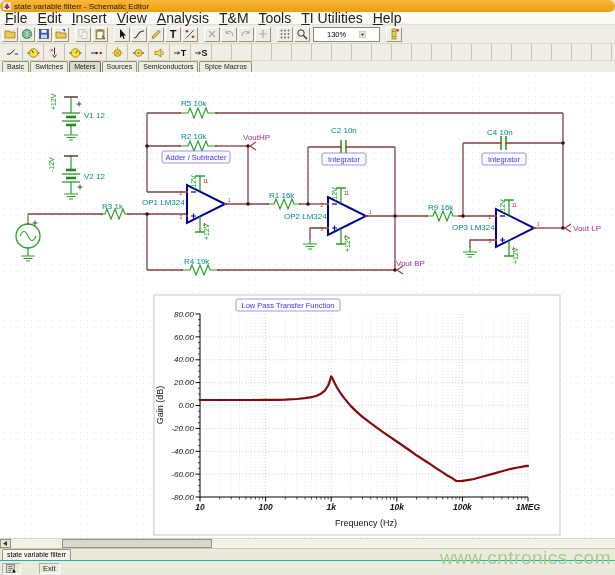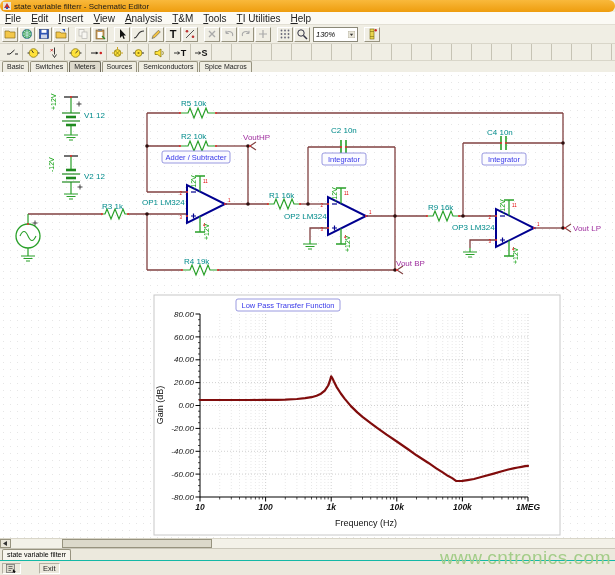--- a/index.html
+++ b/index.html
@@ -1,23 +1,23 @@
 <!DOCTYPE html>
 <html><head>
 <meta charset="utf-8">
 <style>
   html,body{margin:0;padding:0;background:#9a9a9a;}
   .win{width:615px;height:575px;position:relative;background:#f0eee4;font-family:"Liberation Sans",sans-serif;overflow:hidden;}
   .titlebar{height:12px;background:linear-gradient(#f9b93c,#ee9d0e);display:flex;align-items:center;gap:3px;padding:0 3px;font-size:8px;color:#1a1a1a;border-radius:6px;}
-  .menubar{height:13px;background:#fbfaf5;border-bottom:1px solid #e2dfd4;box-sizing:border-box;display:flex;align-items:center;font-size:10px;color:#222;}
+  .menubar{height:13px;background:#fbfaf5;border-bottom:1px solid #e2dfd4;box-sizing:border-box;display:flex;align-items:center;font-size:14px;color:#222;}
   .mi{padding:0 5px;cursor:default;}
   .tb1{height:19px;background:#f0eee4;border-bottom:1px solid #d9d6c9;box-sizing:border-box;display:flex;align-items:center;gap:1px;padding:0 2px;}
   .btn{width:16px;height:15px;flex:0 0 auto;display:flex;align-items:center;justify-content:center;background:#f0eee4;border:1px solid;border-color:#ffffff #97937f #97937f #ffffff;box-sizing:border-box;}
   .sep{width:4px;flex:0 0 auto;}
-  .zoombox{height:13px;background:#fff;border:1px solid #8a8878;font-size:7.5px;display:flex;align-items:center;gap:13px;padding:0 2px;margin-left:2px;font-style:italic;}
+  .zoombox{height:13px;background:#fff;border:1px solid #8a8878;font-size:7.5px;display:flex;align-items:center;gap:13px;padding:0 13px;margin-left:2px;}
   .tb2{height:17px;background:#f0eee4;border-bottom:1px solid #d9d6c9;box-sizing:border-box;display:flex;align-items:stretch;padding-left:2px;}
   .cbtn{width:20px;flex:0 0 auto;display:flex;align-items:center;justify-content:center;border-right:1px solid #c6c3b4;}
   .tb2rest{flex:1;background:repeating-linear-gradient(90deg,transparent 0 19px,#c6c3b4 19px 20px);}
   .tabsrow{height:11px;background:#f0eee4;display:flex;gap:1px;align-items:flex-end;padding-left:2px;font-size:7px;color:#222;}
   .tab{height:10px;line-height:9px;padding:0 4px;background:#efede2;border:1px solid #97937f;border-bottom:none;border-radius:2px 2px 0 0;}
   .tab.active{background:#dddacd;border-color:#6d695a;}
   .canvas{height:466px;background:#fff;position:relative;background-image:radial-gradient(circle,#e6e6e6 .7px,transparent .8px);background-size:7px 7px;}
   .canvas svg{position:absolute;left:0;top:0;}
   .hscroll{height:10px;background:#f3f1e8;border-top:1px solid #d9d6c9;box-sizing:border-box;position:relative;}
   .harrow{position:absolute;left:0;top:0;width:11px;height:9px;background:#e9e6da;border:1px solid #97937f;box-sizing:border-box;display:flex;align-items:center;justify-content:center;}

